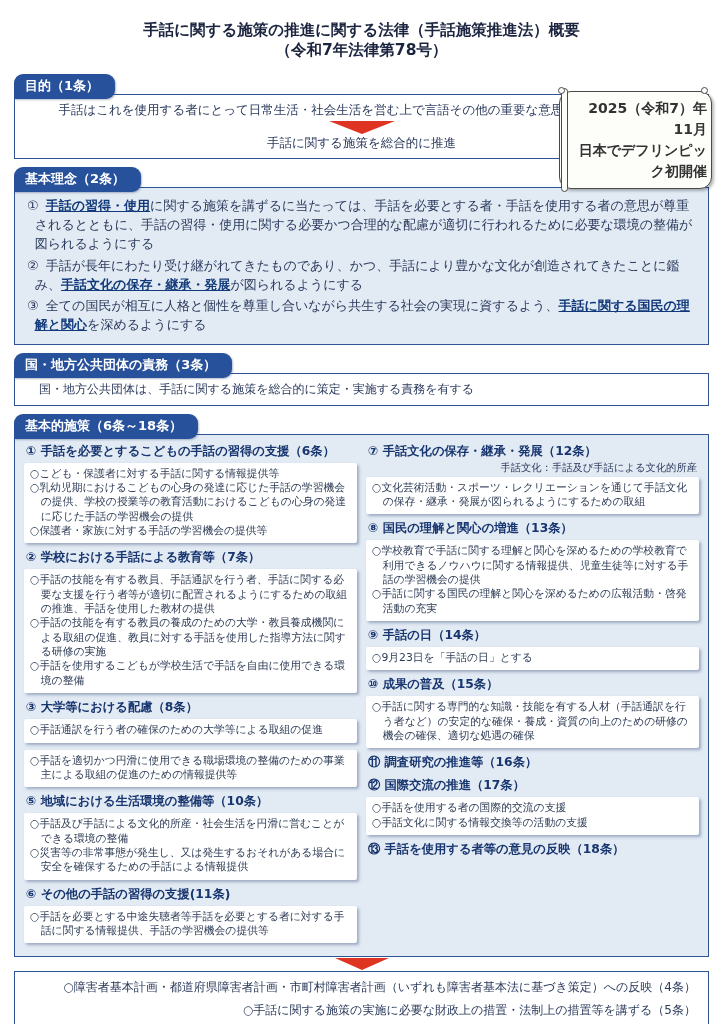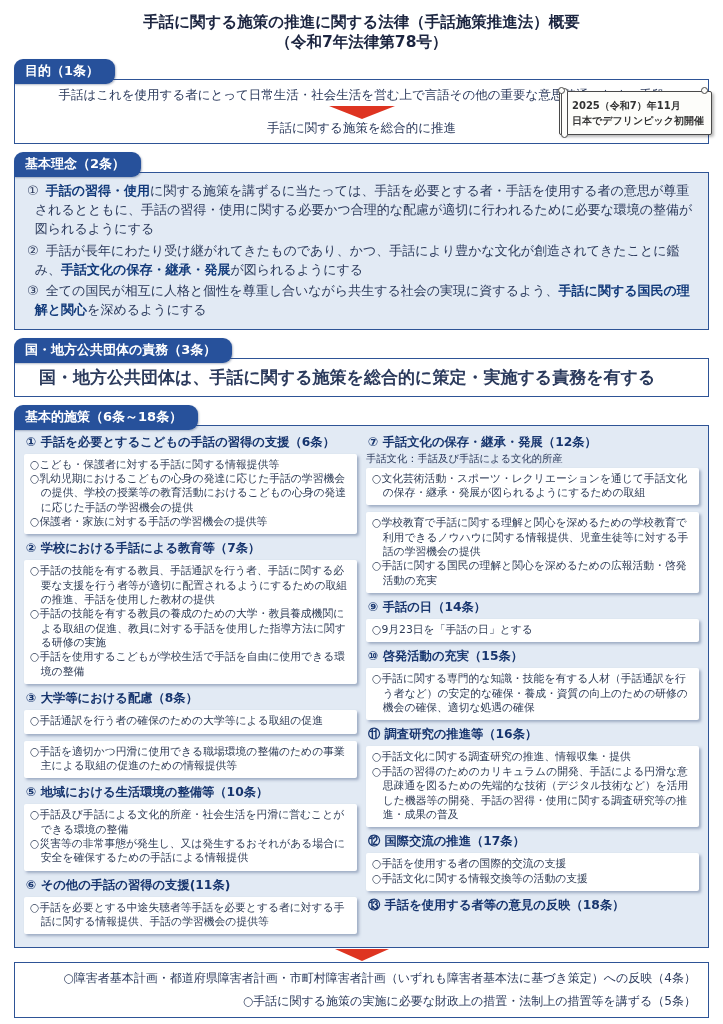--- a/index.html
+++ b/index.html
@@ -2,21 +2,21 @@
 <html lang="ja"><head>
 <meta charset="utf-8">
 <style>
   * { margin:0; padding:0; box-sizing:border-box; }
   html,body { background:#ffffff; }
   body {
     width:723px; height:1024px;
     font-family:"DejaVu Sans","Liberation Sans",sans-serif;
     color:#2b3a5c; overflow:hidden;
   }
-  .page { position:relative; width:723px; height:718px; padding:12px 14px 0 14px; }
+  .page { position:relative; width:723px; height:718px; padding:20px 14px 0 14px; }
 
   
   .doc-title { text-align:center; font-weight:bold; font-size:15.5px; line-height:1.32; color:#1c2540; }
 
   
   .badge {
     display:inline-block; position:relative; z-index:2;
     background:#27519b; color:#ffffff; font-weight:bold; font-size:13px;
     padding:3px 16px 4px 11px; border-radius:9px 9px 9px 0;
     margin-bottom:-5px; box-shadow:1px 1px 2px rgba(40,60,100,.35);
@@ -28,57 +28,57 @@
   
   .purpose-box { padding:7px 8px 6px; text-align:center; font-size:12.5px; color:#2b3a5c; }
   .arrow-down { width:0; height:0; margin:2px auto 1px;
     border-left:33px solid transparent; border-right:33px solid transparent;
     border-top:13px solid #de3421; }
   .arrow-small { border-left-width:27px; border-right-width:27px; border-top-width:12px; margin:1px auto; }
 
   
   .scroll-note {
     position:absolute; top:91px; right:11px; width:153px; z-index:3;
-    background:#fdfdfa; border:1.6px solid #4a4a4a; border-radius:2px;
-    padding:6px 4px 6px 12px; text-align:left;
-    font-size:10px; line-height:1.5; color:#333; font-weight:bold;
+    background:#fdfdfa; border:1.6px solid #4a4a4a; border-radius:12px;
+    padding:6px 4px 6px 12px; text-align:right;
+    font-size:14px; line-height:1.5; color:#333; font-weight:bold;
     box-shadow:2px 2px 3px rgba(0,0,0,.28);
   }
   .scroll-roll { position:absolute; left:1px; top:-4px; bottom:-4px; width:7px;
     background:#fdfdfa; border:1.4px solid #4a4a4a; border-radius:4px; }
   .scroll-pin-l,.scroll-pin-r { position:absolute; top:-5px; width:7px; height:7px;
     border:1.4px solid #4a4a4a; border-radius:50%; background:#fdfdfa; }
   .scroll-pin-l { left:-2px; } .scroll-pin-r { right:3px; }
 
   
   .principles-box { padding:8px 12px 7px; font-size:13px; line-height:1.48; }
   .pitem { padding-left:.6em; text-indent:-.6em; margin-bottom:2px; }
   .pnum { margin-right:.55em; }
-  .em { font-weight:bold; color:#123a7a; }
-
-  
-  .duty-box { padding:7px 10px 7px 24px; font-size:17px;font-weight:bold; }
+  .em { font-weight:bold; text-decoration:underline; color:#123a7a; }
+
+  
+  .duty-box { padding:7px 10px 7px 24px; font-size:12px; }
 
   
   .measures-box { padding:8px 9px 6px; }
   .columns { display:flex; gap:9px; }
   .col { flex:1 1 0; min-width:0; }
   .mitem { margin-bottom:7px; }
   .mhead { color:#17356e; font-weight:bold; font-size:12.3px; line-height:1.3; margin:1px 0 3px 2px; }
-  .mnote { font-size:10.3px; text-align:left; color:#2b3a5c; margin:-2px 2px 2px 0; }
+  .mnote { font-size:10.3px; text-align:right; color:#2b3a5c; margin:-2px 2px 2px 0; }
   .mbox { background:#ffffff; border-radius:2px; padding:4px 6px 5px;
     box-shadow:2px 2px 3px rgba(90,110,145,.5); font-size:10.8px; line-height:1.33; color:#2c3a55; }
   .bullet { padding-left:1em; text-indent:-1em; }
 
   
   .bottom-box { margin-top:1px; padding:8px 12px 7px; font-size:12px; line-height:1.3; }
   .bottom-box .bullet { margin-bottom:7px;text-align:right; }
   .bottom-box .bullet:last-child { margin-bottom:0; }
 
-  .mt6 { margin-top:6px; } .mt8 { margin-top:8px; }
+  .mt6 { margin-top:13px; } .mt8 { margin-top:8px; }
 </style>
 </head>
 <body>
 
 <div class="page">
 
   <div class="doc-title">
     <div>手話に関する施策の推進に関する法律（手話施策推進法）概要</div>
     <div>（令和7年法律第78号）</div>
   </div>
@@ -172,43 +172,40 @@
 
         <div class="col">
           <div class="mitem">
             <div class="mhead">⑦ 手話文化の保存・継承・発展（12条）</div>
             <div class="mnote">手話文化：手話及び手話による文化的所産</div>
             <div class="mbox">
               <div class="bullet">○文化芸術活動・スポーツ・レクリエーションを通じて手話文化の保存・継承・発展が図られるようにするための取組</div>
             </div>
           </div>
           <div class="mitem">
+            <div class="mhead">⑧ 国民の理解と関心の増進（13条）</div>
             <div class="mbox">
               <div class="bullet">○学校教育で手話に関する理解と関心を深めるための学校教育で利用できるノウハウに関する情報提供、児童生徒等に対する手話の学習機会の提供</div>
               <div class="bullet">○手話に関する国民の理解と関心を深めるための広報活動・啓発活動の充実</div>
             </div>
           </div>
           <div class="mitem">
             <div class="mhead">⑨ 手話の日（14条）</div>
             <div class="mbox">
               <div class="bullet">○9月23日を「手話の日」とする</div>
             </div>
           </div>
           <div class="mitem">
-            <div class="mhead">⑩ 啓発活動の充実（15条）</div>
+            <div class="mhead">⑩ 成果の普及（15条）</div>
             <div class="mbox">
               <div class="bullet">○手話に関する専門的な知識・技能を有する人材（手話通訳を行う者など）の安定的な確保・養成・資質の向上のための研修の機会の確保、適切な処遇の確保</div>
             </div>
           </div>
           <div class="mitem">
             <div class="mhead">⑪ 調査研究の推進等（16条）</div>
-            <div class="mbox">
-              <div class="bullet">○手話文化に関する調査研究の推進、情報収集・提供</div>
-              <div class="bullet">○手話の習得のためのカリキュラムの開発、手話による円滑な意思疎通を図るための先端的な技術（デジタル技術など）を活用した機器等の開発、手話の習得・使用に関する調査研究等の推進・成果の普及</div>
-            </div>
           </div>
           <div class="mitem">
             <div class="mhead">⑫ 国際交流の推進（17条）</div>
             <div class="mbox">
               <div class="bullet">○手話を使用する者の国際的交流の支援</div>
               <div class="bullet">○手話文化に関する情報交換等の活動の支援</div>
             </div>
           </div>
           <div class="mitem">
             <div class="mhead">⑬ 手話を使用する者等の意見の反映（18条）</div>

